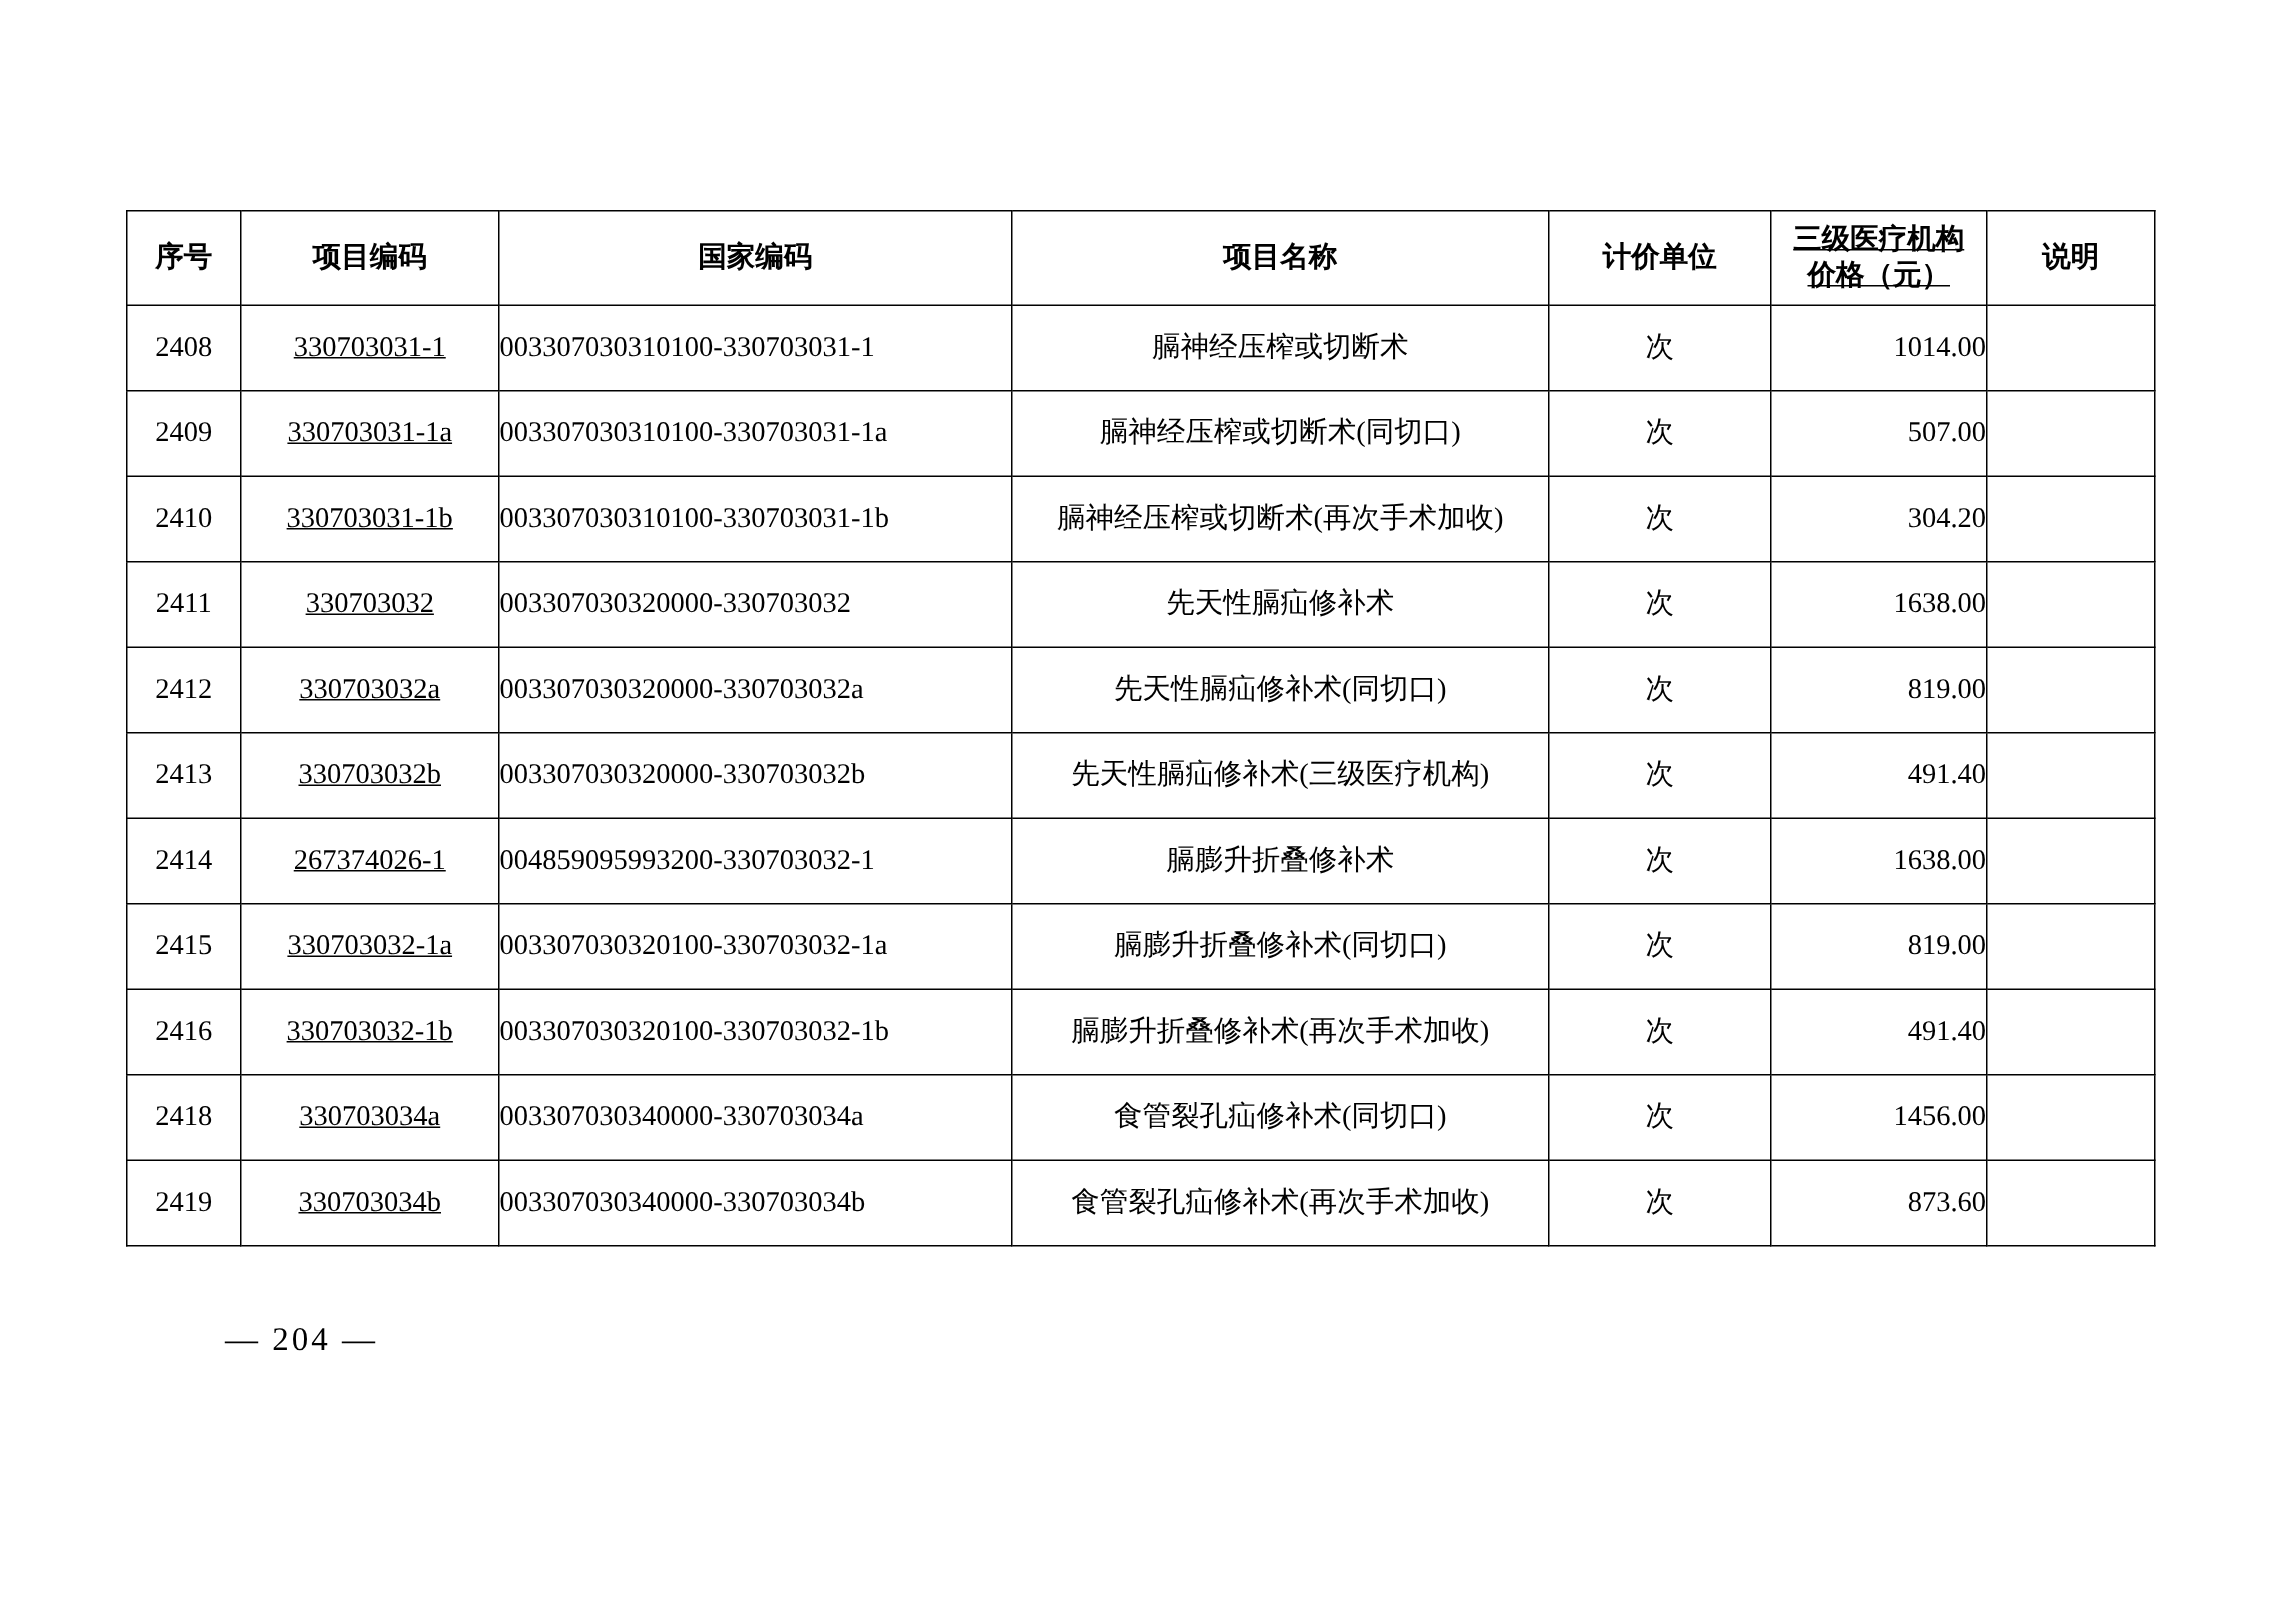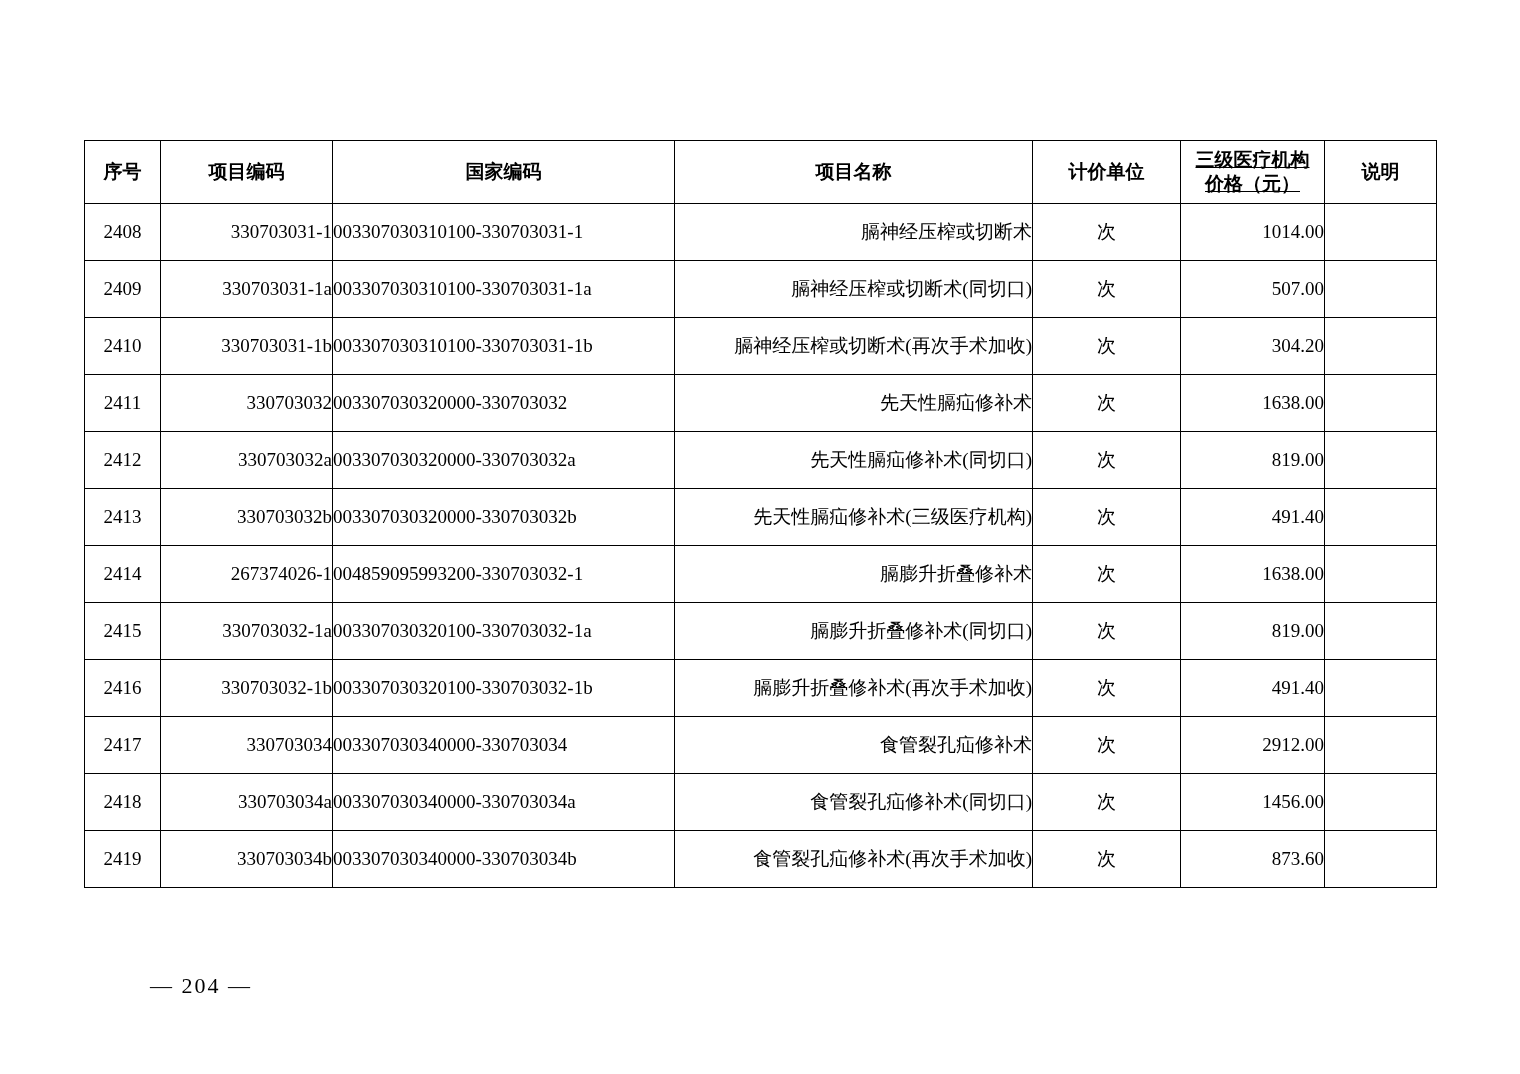--- a/index.html
+++ b/index.html
@@ -59,31 +59,31 @@
   
   col.c-seq      { width: 76px; }
   col.c-code     { width: 172px; }
   col.c-natcode  { width: 342px; }
   col.c-name     { width: 358px; }
   col.c-unit     { width: 148px; }
   col.c-price    { width: 144px; }
   col.c-note     { width: 112px; }
 
   .seq  { text-align: center; margin-left: 47px; }
-  .code { text-align: right; padding-left: 6px; letter-spacing: 0px; }
+  .code { text-align: center; padding-left: 6px; letter-spacing: 0px; text-decoration: underline; }
   .natcode { text-align: left; padding-left: 8px; margin-left: 44px; }
-  .name { text-align: right; padding-left: 8px; }
+  .name { text-align: center; padding-left: 8px; }
   .unit { text-align: center; }
   .price { text-align: right; padding-right: 40px; }
   .note { text-align: center; }
 
   .page-number {
     position: absolute;
     left: 150px;
-    top: 973px;
+    top: 880px;
     font-size: 22px;
     letter-spacing: 2px;
     font-family: "Liberation Serif", "DejaVu Serif", serif;
   }
 </style>
 </head>
 <body>
 
 <div class="page">
 
@@ -188,29 +188,20 @@
           <tr>
             <td class="seq">2416</td>
             <td class="code">330703032-1b</td>
             <td class="natcode">003307030320100-330703032-1b</td>
             <td class="name">膈膨升折叠修补术(再次手术加收)</td>
             <td class="unit">次</td>
             <td class="price">491.40</td>
             <td class="note"></td>
           </tr>
           <tr>
-            <td class="seq">2417</td>
-            <td class="code">330703034</td>
-            <td class="natcode">003307030340000-330703034</td>
-            <td class="name">食管裂孔疝修补术</td>
-            <td class="unit">次</td>
-            <td class="price">2912.00</td>
-            <td class="note"></td>
-          </tr>
-          <tr>
             <td class="seq">2418</td>
             <td class="code">330703034a</td>
             <td class="natcode">003307030340000-330703034a</td>
             <td class="name">食管裂孔疝修补术(同切口)</td>
             <td class="unit">次</td>
             <td class="price">1456.00</td>
             <td class="note"></td>
           </tr>
           <tr>
             <td class="seq">2419</td>

